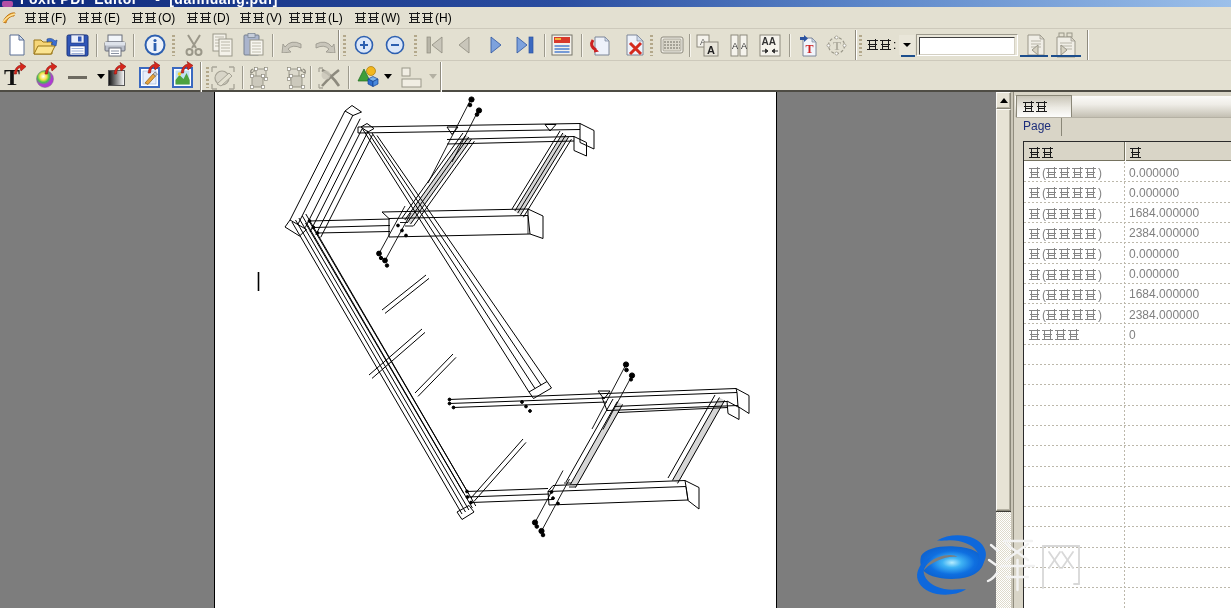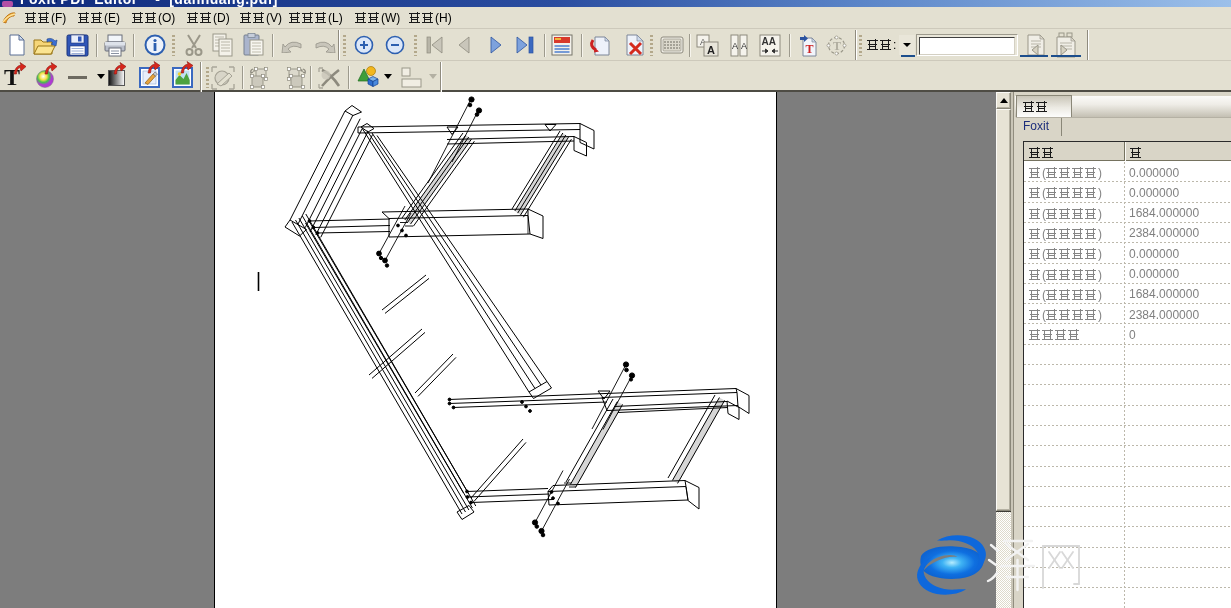--- a/index.html
+++ b/index.html
@@ -455,21 +455,21 @@
 <div class="ab" style="left:3px;top:5px;width:0;height:0;border-left:4px solid transparent;border-right:4px solid transparent;border-bottom:5px solid #000"></div>
     </div>
 <div class="ab" style="left:0;top:17px;width:15px;height:402px;background:#e7e3d5;border:1px solid #8a8779;border-top-color:#fbfaf6;border-left-color:#fbfaf6;box-shadow:inset -1px -1px 0 #b5b1a2,0 1px 0 #3c3b35"></div>
 </div>
 <div class="ab" style="left:1011px;top:92px;width:2px;height:516px;background:#c9c5b7"></div>
 
 <div id="panel" class="ab" style="left:1013px;top:92px;width:218px;height:516px;background:#d9d5c7;border-left:1px solid #918d7f">
 <div class="ab" style="left:1px;top:4px;width:217px;height:21px;background:linear-gradient(180deg,#fbfaf8 0%,#efede7 40%,#c4c0b3 100%)"></div>
 <div class="ab" style="left:2px;top:3px;width:56px;height:22px;background:linear-gradient(180deg,#c9c5b8 0%,#eceae3 55%,#fdfdfc 100%);border:1px solid #8a8778;border-bottom:none"></div>
 <span class="ab" style="left:9px;top:8px"><span class="kb"></span><span class="kb"></span></span>
-<div class="ab" style="left:9px;top:27px;color:#1d2e7b;font-size:12px">Foxit</div>
+<div class="ab" style="left:9px;top:27px;color:#1d2e7b;font-size:12px">Page</div>
 <div class="ab" style="left:47px;top:26px;width:1px;height:18px;background:#8a8778"></div>
 <div class="ab" style="left:2px;top:25px;width:216px;height:1px;background:#b5b1a4"></div>
 
 <div class="ab" style="left:9px;top:49px;width:209px;height:467px;border-top:1px solid #2b2b2b;border-left:1px solid #2b2b2b;background:#fff">
   <div class="ab" style="left:0;top:0;width:209px;height:19px;background:#d9d5c7;border-bottom:1px solid #75725f">
     <span class="ab" style="left:5px;top:4px"><span class="kb"></span><span class="kb"></span></span>
     <span class="ab" style="left:106px;top:4px"><span class="kb"></span></span>
     <div class="ab" style="left:100px;top:0;width:1px;height:19px;background:#75725f;box-shadow:1px 0 0 #fbfaf6"></div>
   </div>
   <div id="rows" class="ab" style="left:0;top:20px;width:209px;height:447px;overflow:hidden">

